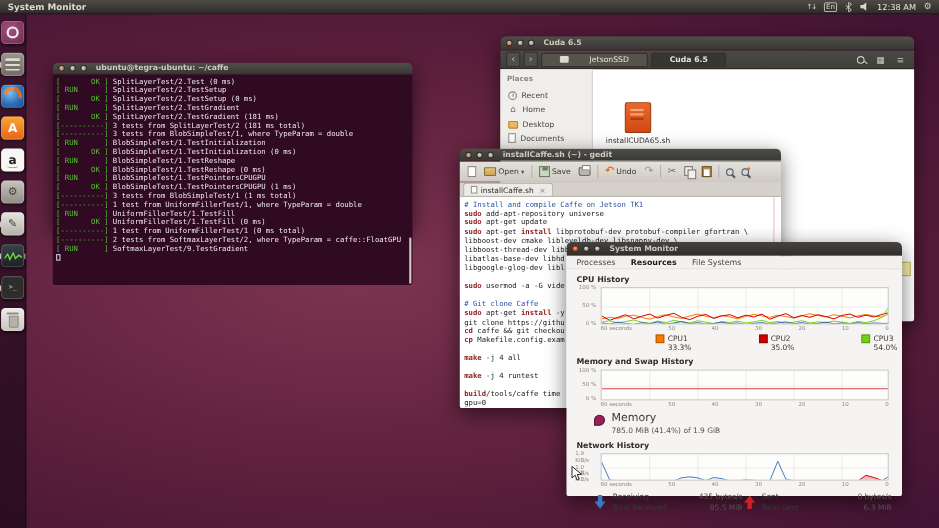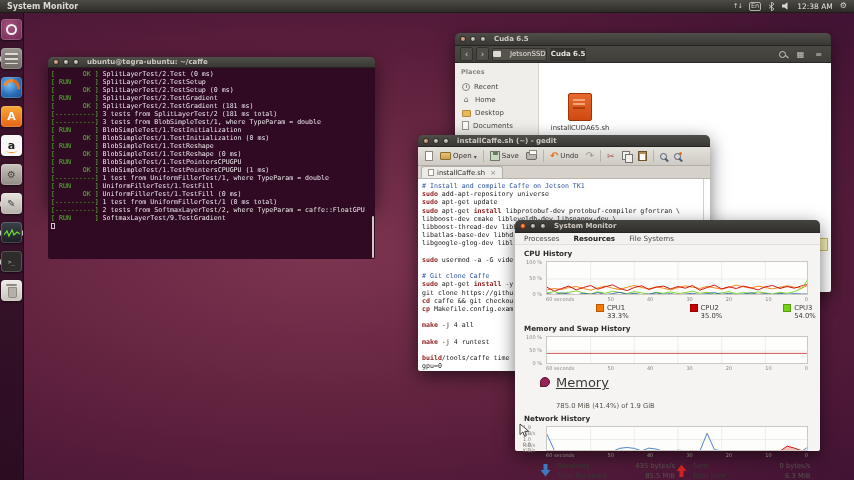--- a/index.html
+++ b/index.html
@@ -70,21 +70,21 @@
   .tcur { display:inline-block; width:4px; height:6.5px; border:1px solid #cfc7cf; vertical-align:middle; }
   .tscroll { position:absolute; right:1px; top:148px; width:2px; height:42px; background:#efe7df; opacity:.85; border-radius:1px; }
 
   
   #win-files { left:455px; top:33px; width:376px; height:259px; z-index:5; }
   #win-files .tbar { height:13px; }
   .ntb { height:17px; background:linear-gradient(#4b4944,#403e39); border-bottom:1px solid #2b2a26;
     display:flex; align-items:center; padding:0 5px; gap:3px; }
   .navb { color:#cfcac2; font-size:9px; line-height:12px; width:13px; text-align:center;
     border:1px solid #33312c; border-radius:2px; background:#504e48; }
-  .crumb { display:flex; align-items:center; gap:9px; height:13px; padding:0 0; font-size:7px; color:#e8e4de;
+  .crumb { display:flex; align-items:center; gap:19px; height:13px; padding:0 16px; font-size:7px; color:#e8e4de;
     background:#56534d; border:1px solid #33312c; border-radius:2px; }
   .crumb.active { background:#383631; font-weight:bold; }
   .drive-ic { width:8px; height:6px; background:#ddd9d2; border-radius:1px; }
   .ntb-spacer { flex:1; }
   .ntb-ic { width:15px; height:13px; display:flex; align-items:center; justify-content:center; color:#cfcac2; font-size:8px; }
   .mag { width:7px; height:7px; border:1.4px solid #cfcac2; border-radius:50%; position:relative; }
   .mag::after { content:""; position:absolute; width:3.5px; height:1.4px; background:#cfcac2; transform:rotate(45deg);
     right:-3px; bottom:-1px; }
   .nbody { display:flex; height:229px; background:#fff; border-radius:0 0 2px 2px; }
   .nside { width:84px; background:#f0eeea; border-right:1px solid #d5d2cc; padding-top:4px; }
@@ -157,21 +157,21 @@
   .graph { display:block; background:#fdfdfc; border:1px solid #ccc9c3; }
   .ylab { position:absolute; left:-23px; top:0; bottom:7px; width:21px; font-size:5px; color:#8a8780; }
   .ylab span { position:absolute; right:2px; }
   .yl0 { top:-2px; } .yl1 { top:calc(50% - 3px); } .yl2 { bottom:-2px; }
   .xlab { display:flex; justify-content:space-between; font-size:5px; color:#8a8780; margin-top:1px; width:262px; }
   .cpu-legend { display:flex; gap:13px; margin:2px 0 0 24px; }
   .cl-item { display:flex; align-items:flex-start; gap:3px; font-size:6.8px; color:#3a3834;padding-left:48px; }
   .sw { width:8px; height:8px; border:1px solid rgba(0,0,0,.25); flex:none; }
   .mem-legend, .net-legend { display:flex; margin:4px 0 0 16px; }
   .leg-col { display:flex; align-items:flex-start; gap:6px; width:152px; }
-  .leg-t { font-size:13px; color:#3a3834; margin-bottom:12px;text-decoration:underline; }
+  .leg-t { font-size:10px; color:#3a3834; margin-bottom:2px; }
   .leg-v { font-size:6.8px; color:#55524c; }
   .pie { width:10px; height:10px; border-radius:50% 50% 50% 0; background:#992255; border:1px solid #5e1433; margin-top:2px; flex:none; }
   .dot { width:6px; height:6px; border-radius:50%; background:#6abf30; border:1px solid #3e7a18; margin-top:4px; flex:none; }
   .net-grid { display:grid; grid-template-columns:66px 52px; row-gap:2px; font-size:6.8px; color:#3a3834; }
   .net-grid .v { text-align:right; color:#55524c; }
   .net-ic { margin-top:2px; flex:none; }
 
   #mouse { position:absolute; left:519px; top:423px; z-index:60; }
 </style>
 </head>
@@ -314,20 +314,21 @@
           <div class="tline"><span class="tg">[       OK ]</span><span> SplitLayerTest/2.TestGradient (181 ms)</span></div>
           <div class="tline"><span class="tg">[----------]</span><span> 3 tests from SplitLayerTest/2 (181 ms total)</span></div>
           <div class="tline"><span class="tg"></span><span></span></div>
           <div class="tline"><span class="tg">[----------]</span><span> 3 tests from BlobSimpleTest/1, where TypeParam = double</span></div>
           <div class="tline"><span class="tg">[ RUN      ]</span><span> BlobSimpleTest/1.TestInitialization</span></div>
           <div class="tline"><span class="tg">[       OK ]</span><span> BlobSimpleTest/1.TestInitialization (0 ms)</span></div>
           <div class="tline"><span class="tg">[ RUN      ]</span><span> BlobSimpleTest/1.TestReshape</span></div>
           <div class="tline"><span class="tg">[       OK ]</span><span> BlobSimpleTest/1.TestReshape (0 ms)</span></div>
           <div class="tline"><span class="tg">[ RUN      ]</span><span> BlobSimpleTest/1.TestPointersCPUGPU</span></div>
           <div class="tline"><span class="tg">[       OK ]</span><span> BlobSimpleTest/1.TestPointersCPUGPU (1 ms)</span></div>
+          <div class="tline"><span class="tg">[----------]</span><span> 3 tests from BlobSimpleTest/1 (1 ms total)</span></div>
           <div class="tline"><span class="tg"></span><span></span></div>
           <div class="tline"><span class="tg">[----------]</span><span> 1 test from UniformFillerTest/1, where TypeParam = double</span></div>
           <div class="tline"><span class="tg">[ RUN      ]</span><span> UniformFillerTest/1.TestFill</span></div>
           <div class="tline"><span class="tg">[       OK ]</span><span> UniformFillerTest/1.TestFill (0 ms)</span></div>
           <div class="tline"><span class="tg">[----------]</span><span> 1 test from UniformFillerTest/1 (0 ms total)</span></div>
           <div class="tline"><span class="tg"></span><span></span></div>
           <div class="tline"><span class="tg">[----------]</span><span> 2 tests from SoftmaxLayerTest/2, where TypeParam = caffe::FloatGPU</span></div>
           <div class="tline"><span class="tg">[ RUN      ]</span><span> SoftmaxLayerTest/9.TestGradient</span></div>
         </div>
       <div class="tline"><span class="tcur"></span></div>

